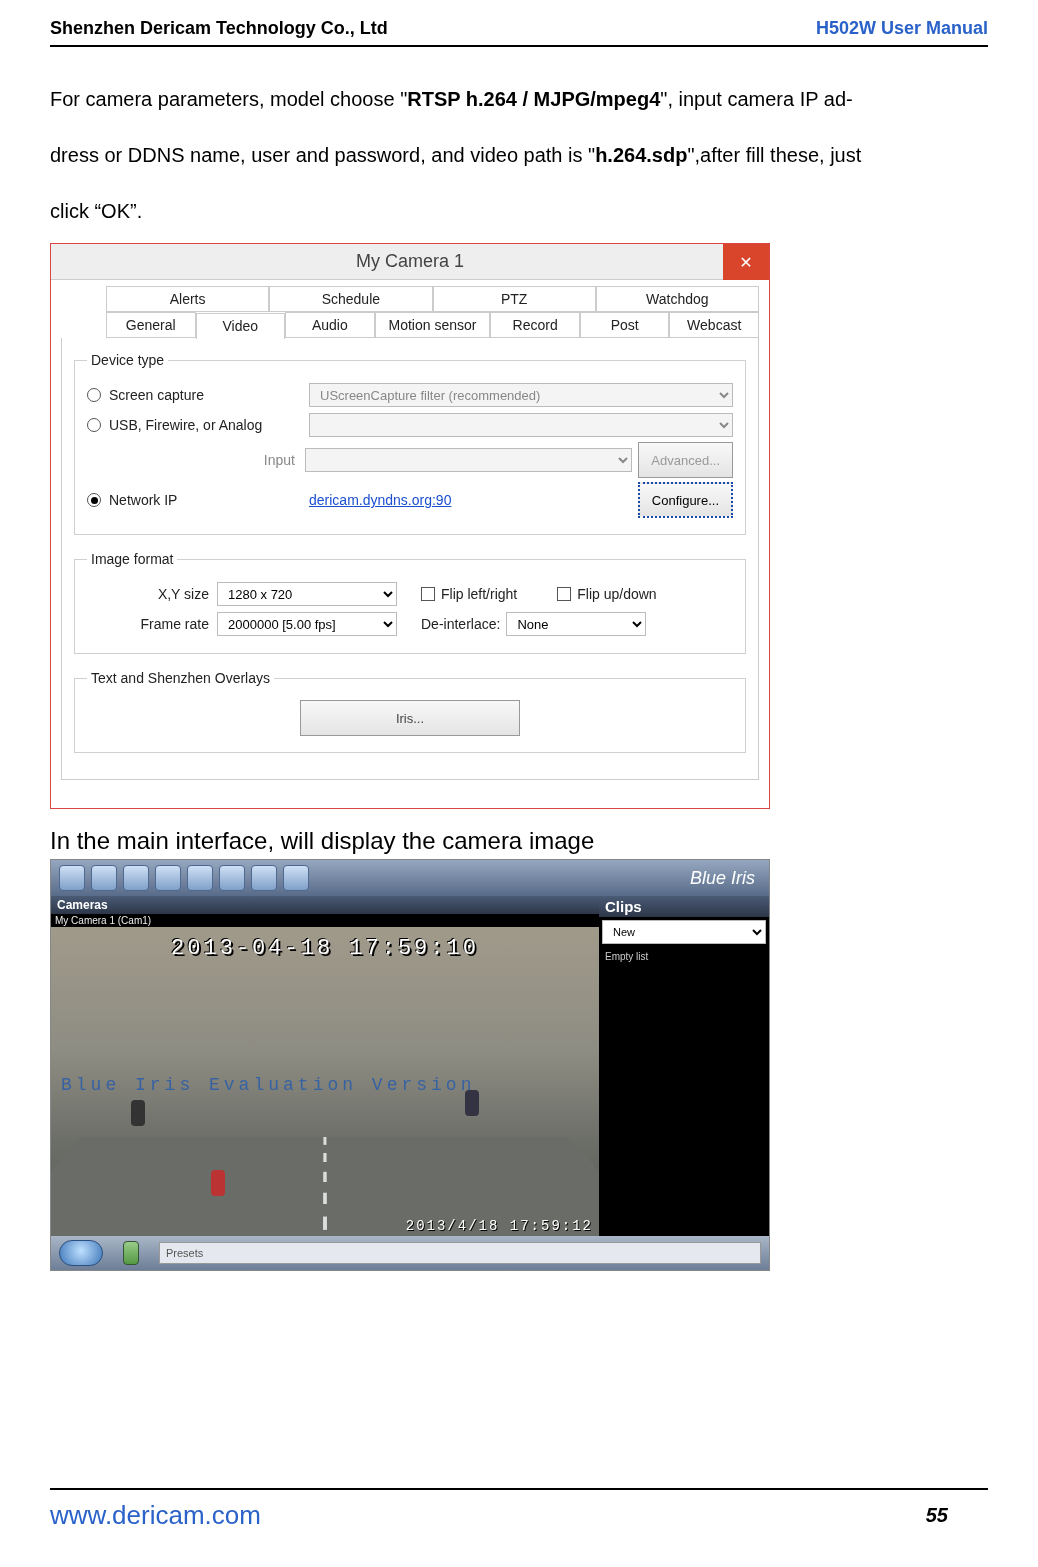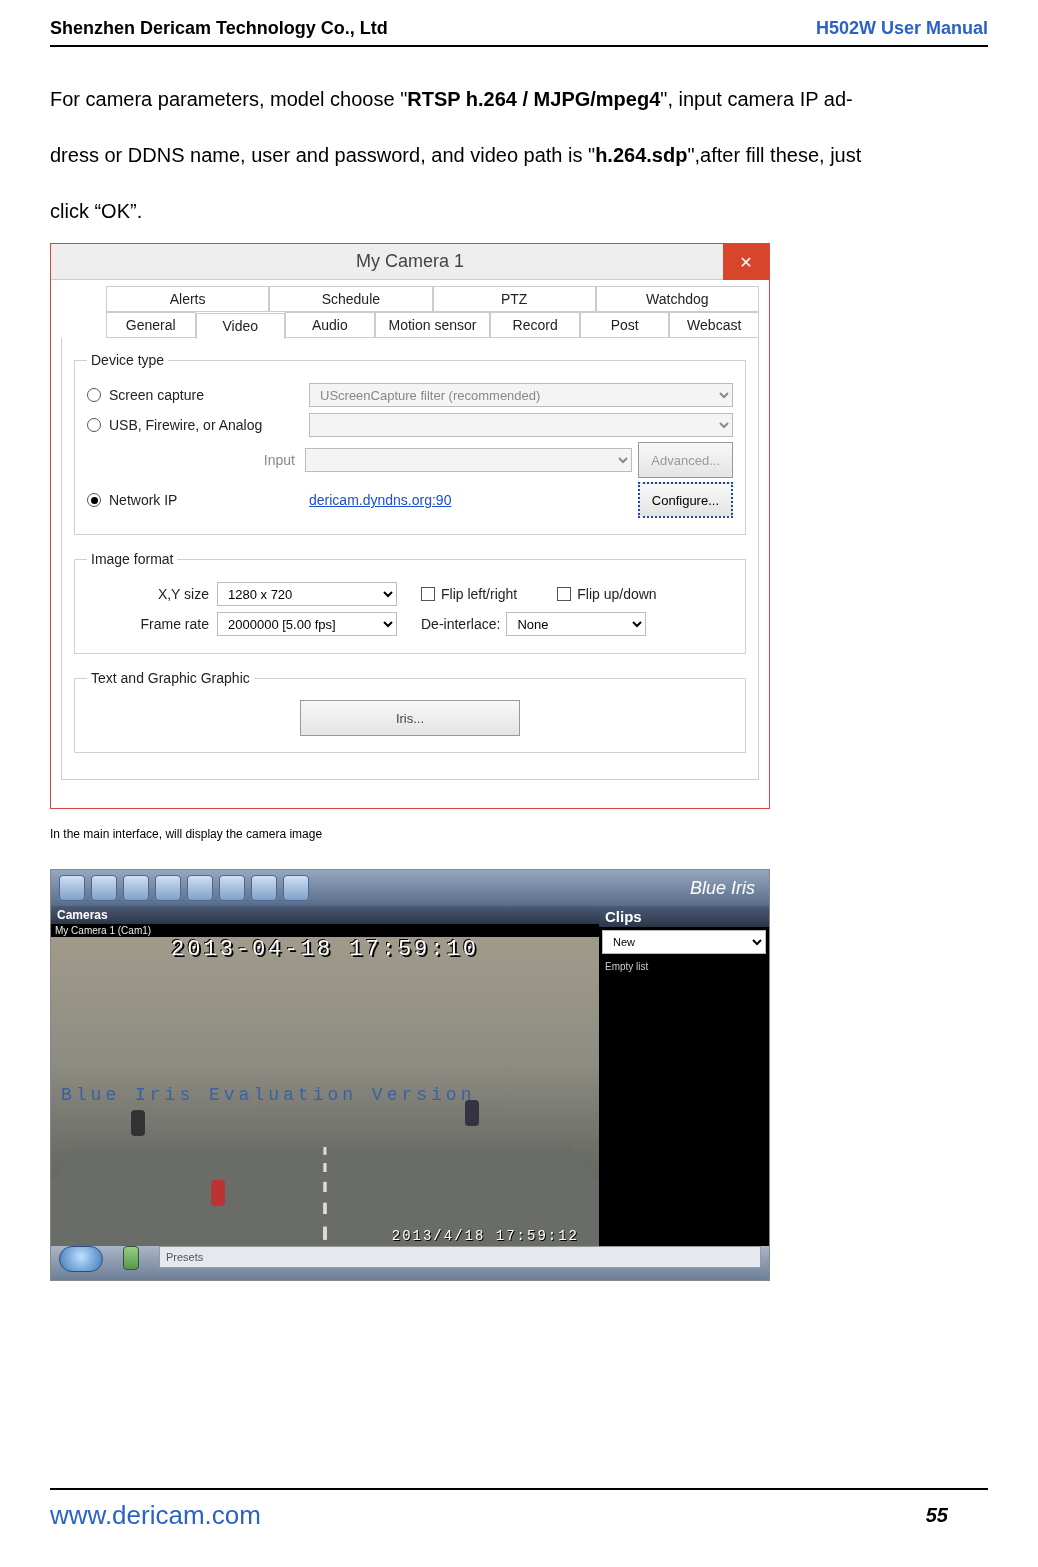--- a/index.html
+++ b/index.html
@@ -88,21 +88,21 @@
     background: linear-gradient(#f8f8f8,#e4e4e4);
     height: 36px;
     padding: 0 12px;
     font-size: 13px;
     color: #444;
   }
   .btn.highlight { border: 2px dotted #1a4aaa; color:#000; }
   .link { color: #1a4fd0; text-decoration: underline; }
   .chk { width: 14px; height: 14px; border:1px solid #555; display:inline-block; margin-right:6px; vertical-align:middle; background:#fff;}
 
-  .post-caption { font-size: 12px; margin: 18px 0 28px; }
+  .post-caption { font-size: 24px; margin: 18px 0 4px; }
 
   
   .bi {
     width: 720px;
     border: 1px solid #888;
     background: #525d6a;
     font-family: Arial, sans-serif;
   }
   .bi-toolbar {
     height: 36px;
@@ -119,21 +119,21 @@
   .bi-left { flex:1; display:flex; flex-direction:column; }
   .bi-left .hdr { background:linear-gradient(#4a5b75,#2c3648); color:#fff; font-size:12px; padding:2px 6px; font-weight:bold; }
   .bi-cam-label { background:#000; color:#eee; font-size:10px; padding:1px 4px; }
   .bi-video {
     flex:1;
     background: linear-gradient(180deg,#a09a8a 0%, #8e8d83 40%, #6b6d67 70%, #595b57 100%);
     position:relative;
     overflow:hidden;
   }
   .osd-time-top {
-    position:absolute; top:0; left:0; right:0; text-align:center;
+    position:absolute; top:9px; left:0; right:0; text-align:center;
     font-family: "Courier New", monospace;
     color:#fff; font-size:22px; letter-spacing:3px;
     text-shadow: 2px 2px 0 #000, -1px -1px 0 #000;
   }
   .watermark {
     position:absolute; top:48%; left:0; right:0;
     font-family: "Courier New", monospace;
     color:#2b5daa; opacity:0.85;
     font-size:18px; letter-spacing:4px;
     padding-left:10px;
@@ -145,35 +145,35 @@
     transform: perspective(300px) rotateX(38deg);
     transform-origin: bottom center;
   }
   .road::before{
     content:""; position:absolute; left:50%; top:0; bottom:0; width:4px;
     background: repeating-linear-gradient(#ddd 0 18px, transparent 18px 36px);
     transform: translateX(-50%);
   }
   .person { position:absolute; width:14px; height:26px; border-radius:4px; }
   .bi-timestamp-bottom {
-    position:absolute; bottom:2px; right:20px;
+    position:absolute; bottom:2px; right:6px;
     font-family:"Courier New",monospace; color:#fff; font-size:14px; letter-spacing:2px;
     text-shadow:1px 1px 0 #000;
   }
   .bi-right {
     width: 170px;
     background:#000;
     display:flex; flex-direction:column;
   }
   .bi-right .hdr { background:linear-gradient(#4a5b75,#2c3648); color:#fff; font-size:15px; padding:2px 6px; font-weight:bold;}
   .bi-right select { margin:3px; font-size:11px; }
   .bi-right .empty { color:#ccc; font-size:10px; padding:4px 6px; }
   .bi-footer {
     height:34px; background: linear-gradient(#a9b6c7,#6d7e97);
-    display:flex; padding:0 8px; gap:20px;
+    display:flex; align-items:center; padding:0 8px; gap:20px;
   }
   .ptz-ctrl {
     width:44px; height:26px; border-radius:13px;
     background: radial-gradient(circle at 50% 40%, #bfe0ff,#3d76b8);
     border:1px solid #2b4f80;
   }
   .zoom-pill { width:16px;height:24px;background:linear-gradient(#9c8,#594);border-radius:4px;border:1px solid #353; }
   .presets-box { flex:1; background:#e5e8ee; border:1px solid #999; height:22px; font-size:11px; padding:2px 6px; color:#555; display:flex; align-items:center; }
 
   .footer {
@@ -271,21 +271,21 @@
         <div class="row">
           <label style="width:130px;text-align:right;padding-right:8px">Frame rate</label>
           <select style="width:180px"><option>2000000 [5.00 fps]</option></select>
           <span style="width:24px"></span>
           <label style="padding-right:6px">De-interlace:</label>
           <select style="width:140px"><option>None</option></select>
         </div>
       </fieldset>
 
       <fieldset>
-        <legend>Text and Graphic Graphic</legend>
+        <legend>Text and Shenzhen Overlays</legend>
         <div class="row" style="justify-content:center">
           <button class="btn" style="width:220px">Iris...</button>
         </div>
       </fieldset>
     </div>
   </div>
 </div>
 
 <p class="post-caption">In the main interface, will display the camera image</p>
 

